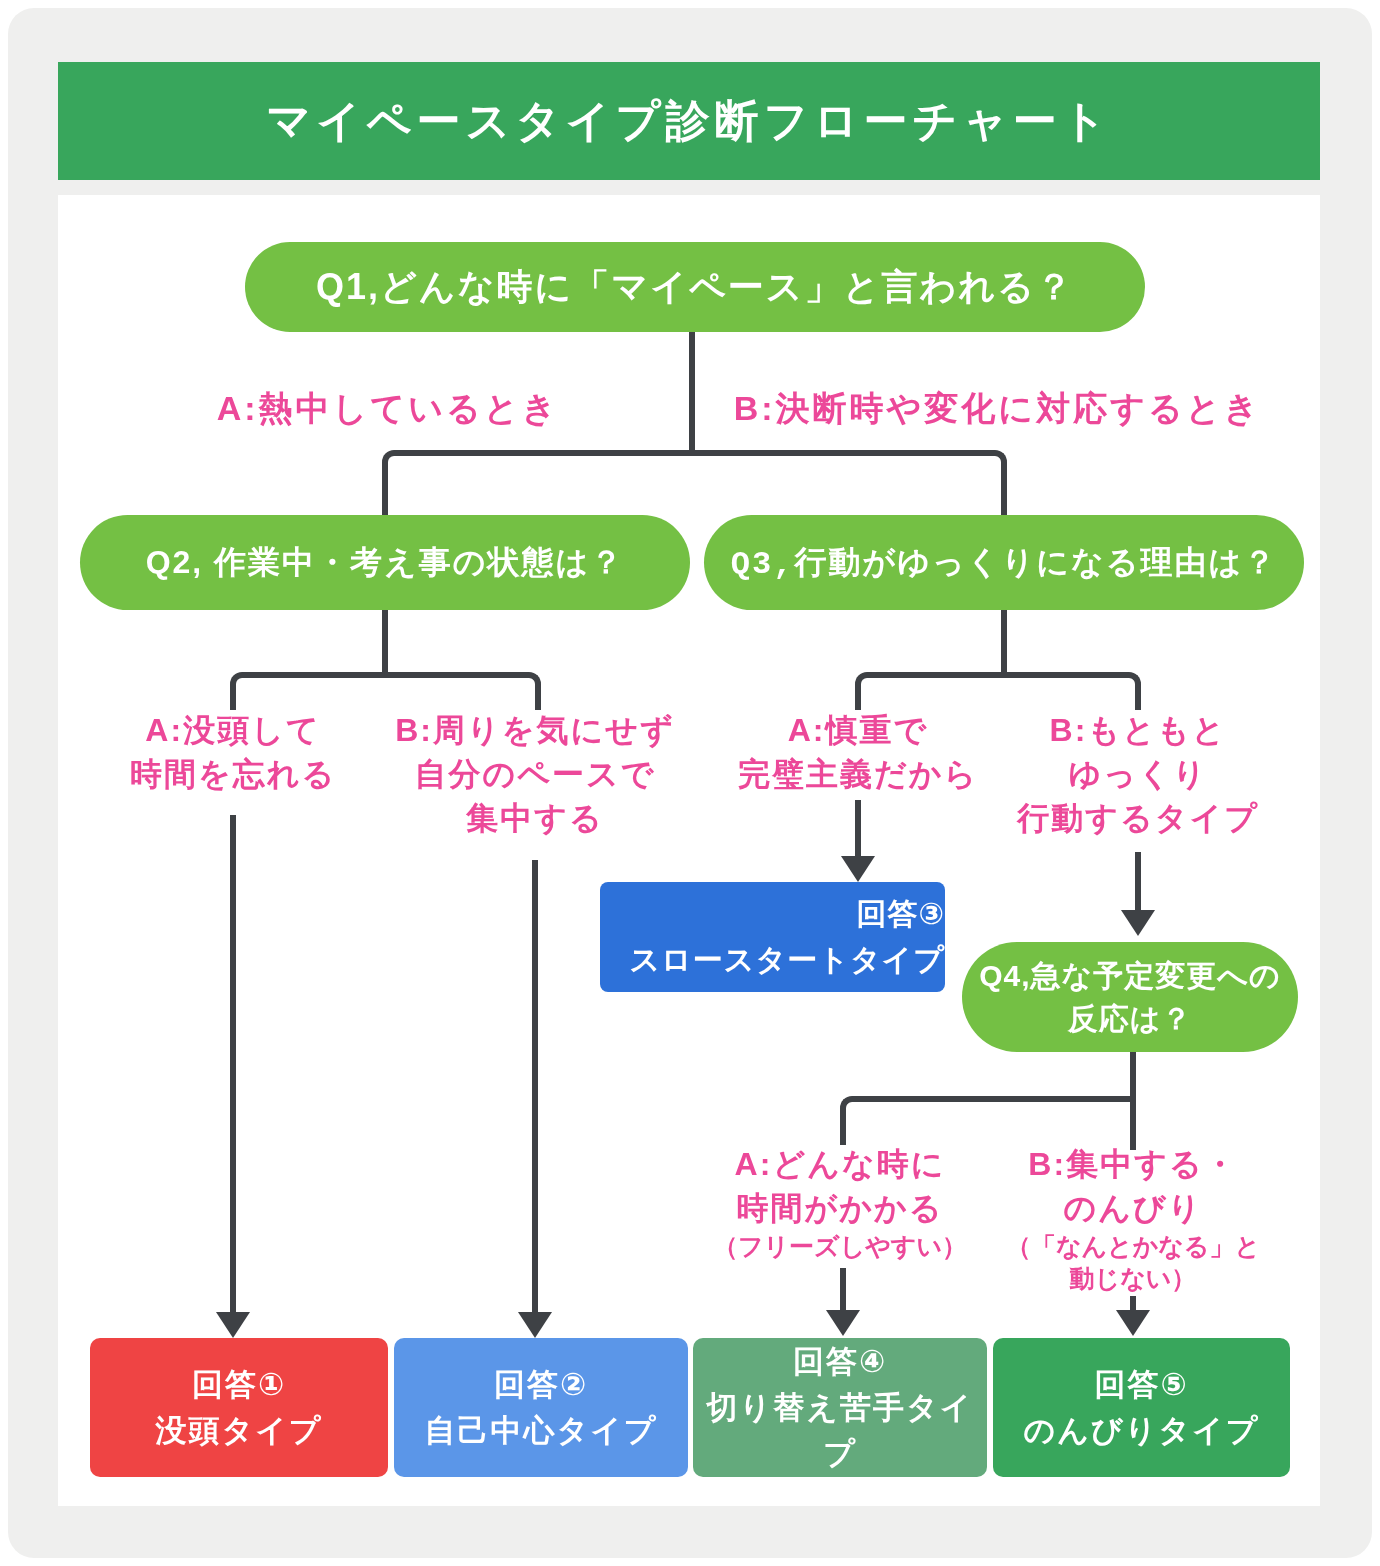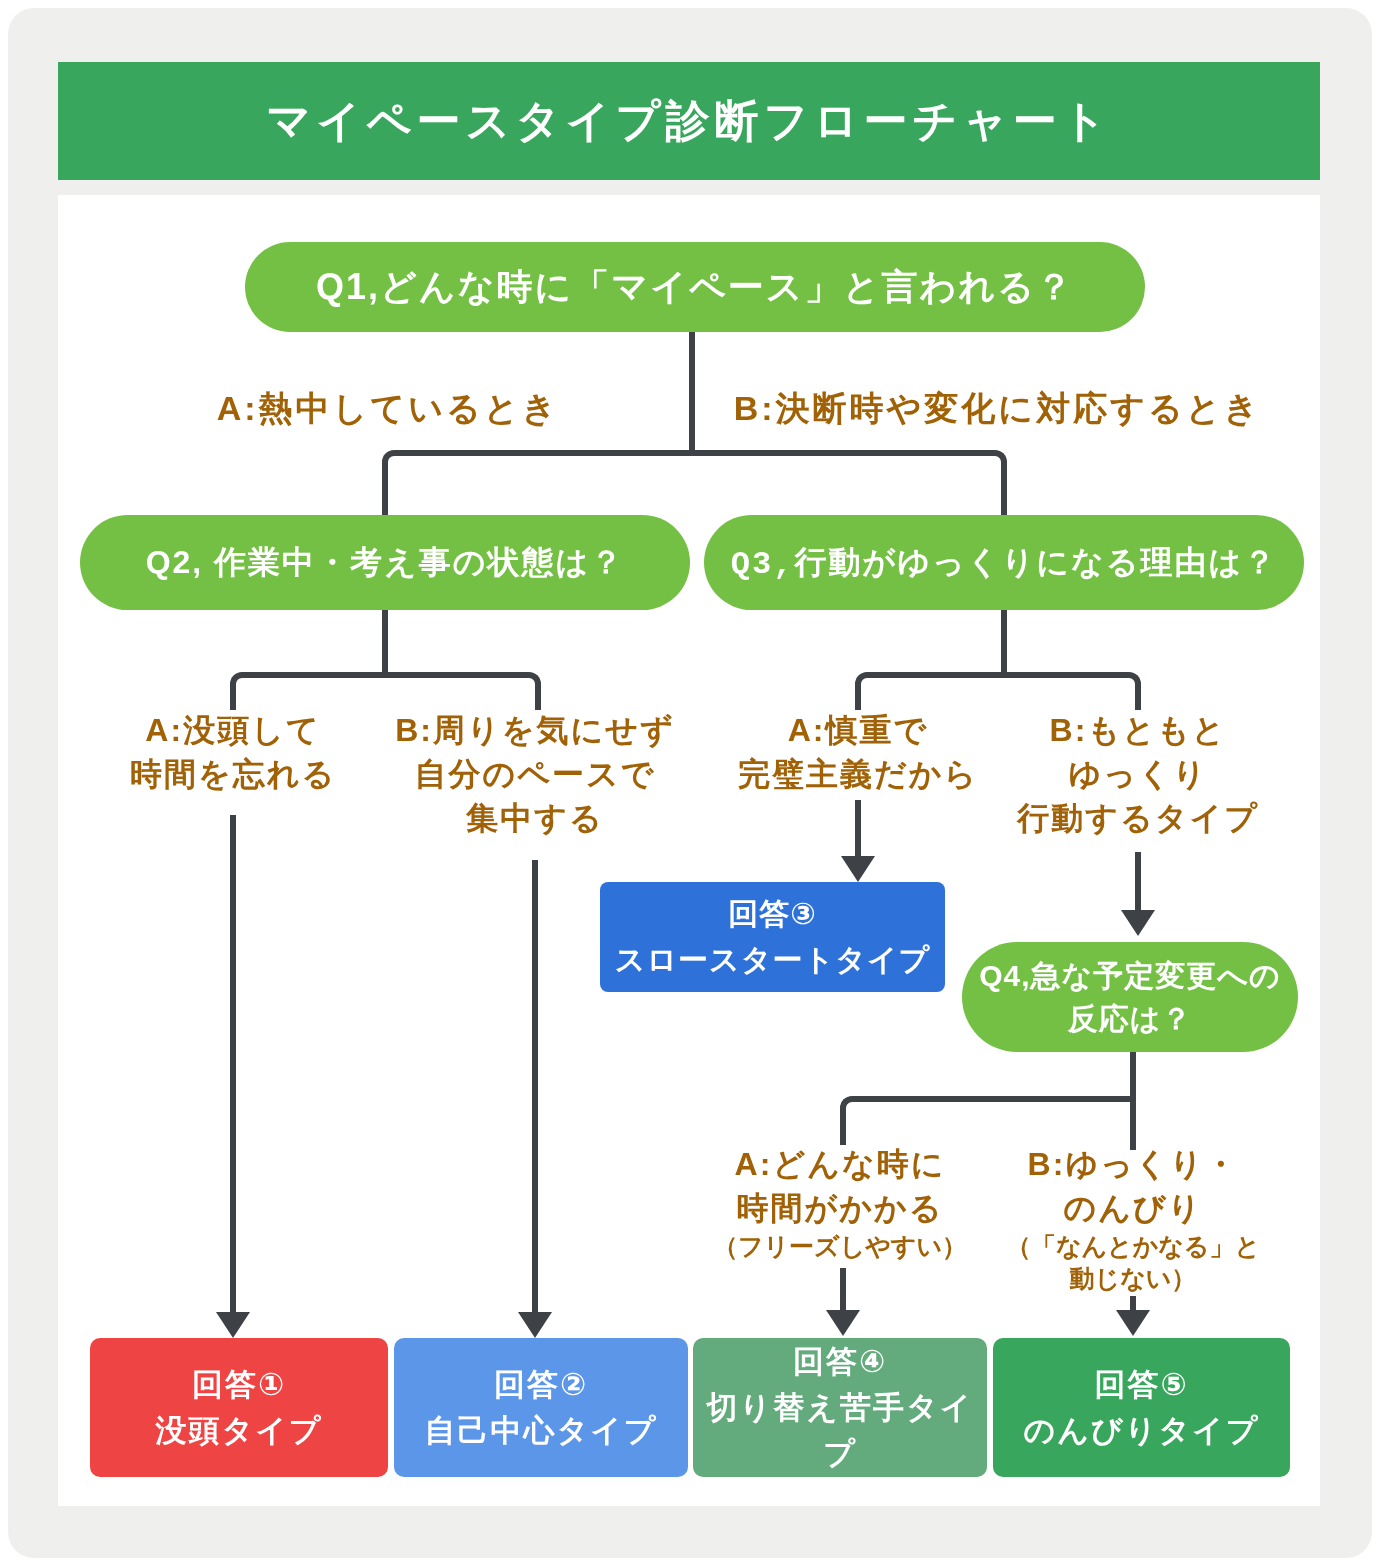--- a/index.html
+++ b/index.html
@@ -24,33 +24,33 @@
   .q1{left:245px;top:242px;width:900px;height:90px;border-radius:45px;font-size:36px;}
   .q2{left:80px;top:515px;width:610px;height:95px;border-radius:48px;font-size:32px;}
   .q3{left:704px;top:515px;width:600px;height:95px;border-radius:48px;font-size:32px;font-family:Liberation Mono, monospace;}
   .q4{left:962px;top:942px;width:336px;height:110px;border-radius:55px;font-size:30px;line-height:43px;letter-spacing:1px;}
 
   .vline{position:absolute;width:6px;background:#3e4145;}
   .elbow{position:absolute;border:6px solid #3e4145;border-bottom:none;border-radius:12px 12px 0 0;box-sizing:border-box;}
   .elbow-left{position:absolute;border:6px solid #3e4145;border-bottom:none;border-right:none;border-radius:12px 0 0 0;box-sizing:border-box;}
   .ahead{position:absolute;width:0;height:0;border-left:17px solid transparent;border-right:17px solid transparent;border-top:26px solid #3e4145;}
 
-  .opt{position:absolute;text-align:center;font-size:32px;line-height:44px;letter-spacing:2px;color:#a16207;}
+  .opt{position:absolute;text-align:center;font-size:32px;line-height:44px;letter-spacing:2px;color:#ec4899;}
   .opt-row1{font-size:34px;letter-spacing:3px;}
   .note{font-size:25px;line-height:32px;letter-spacing:0;}
 
   .ansbox{
     position:absolute;top:1338px;height:139px;border-radius:10px;color:#ffffff;
     display:flex;flex-direction:column;align-items:center;justify-content:center;
     font-size:31px;line-height:46px;letter-spacing:2px;text-align:center;
   }
   .ans1{left:90px;width:298px;background:#ef4444;}
   .ans2{left:394px;width:294px;background:#5b96e8;}
   .ans3{position:absolute;left:600px;top:882px;width:345px;height:110px;border-radius:8px;background:#2d71d9;
-        color:#ffffff;display:flex;flex-direction:column;align-items:center;justify-content:center;
+        color:#ffffff;display:flex;flex-direction:column;align-items:flex-end;justify-content:center;
         font-size:30px;line-height:46px;letter-spacing:1px;text-align:center;}
   .ans4{left:693px;width:294px;background:#63aa7c;}
   .ans5{left:993px;width:297px;background:#38a65c;}
 </style>
 </head>
 <body>
 
 <div class="canvas">
   <div class="bg"></div>
   <div class="card"></div>
@@ -130,21 +130,21 @@
 
   <div class="vline" style="left:1130px;top:1052px;height:98px;"></div>
   <div class="elbow-left" style="left:840px;top:1096px;width:296px;height:49px;"></div>
 
   <div class="opt" style="left:690px;top:1142px;width:300px;">
     <div>A:どんな時に</div>
     <div>時間がかかる</div>
     <div class="note">（フリーズしやすい）</div>
   </div>
   <div class="opt" style="left:963px;top:1142px;width:340px;">
-    <div>B:ゆっくり・</div>
+    <div>B:集中する・</div>
     <div>のんびり</div>
     <div class="note">（「なんとかなる」と</div>
     <div class="note">動じない）</div>
   </div>
 
   <div class="vline" style="left:840px;top:1268px;height:44px;"></div>
   <div class="ahead" style="left:826px;top:1310px;"></div>
 
   <div class="vline" style="left:1130px;top:1296px;height:16px;"></div>
   <div class="ahead" style="left:1116px;top:1310px;"></div>

